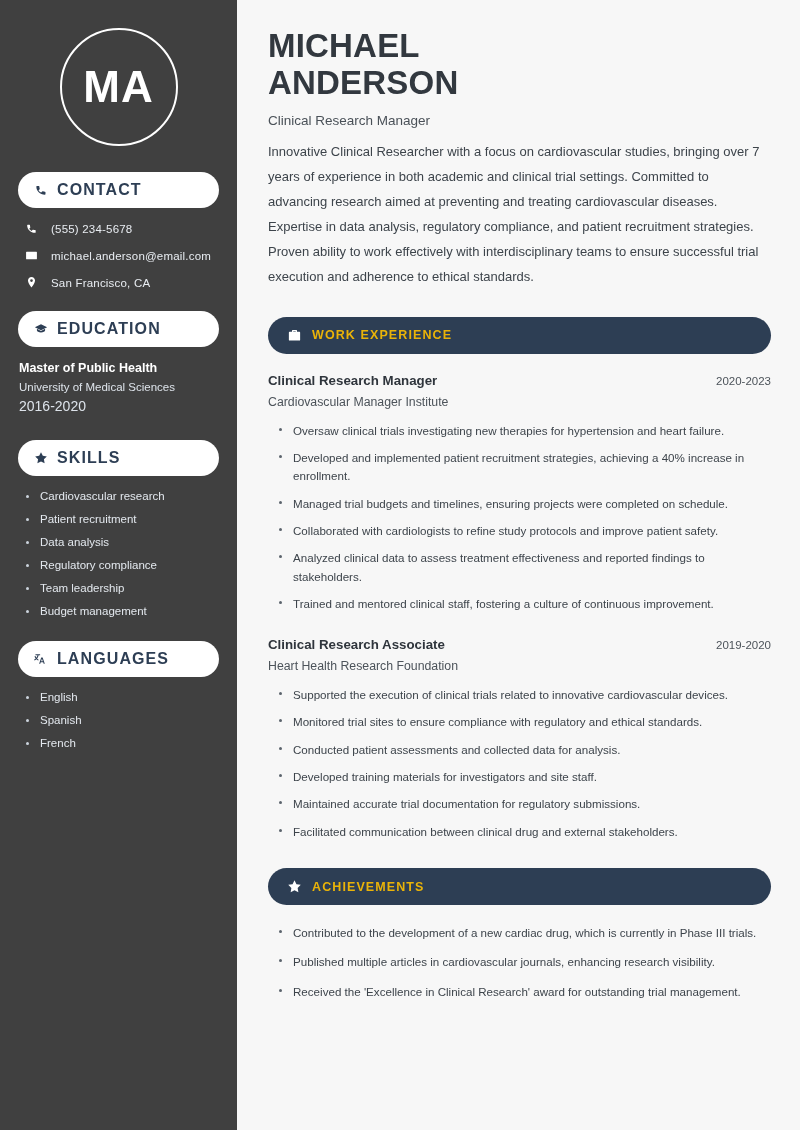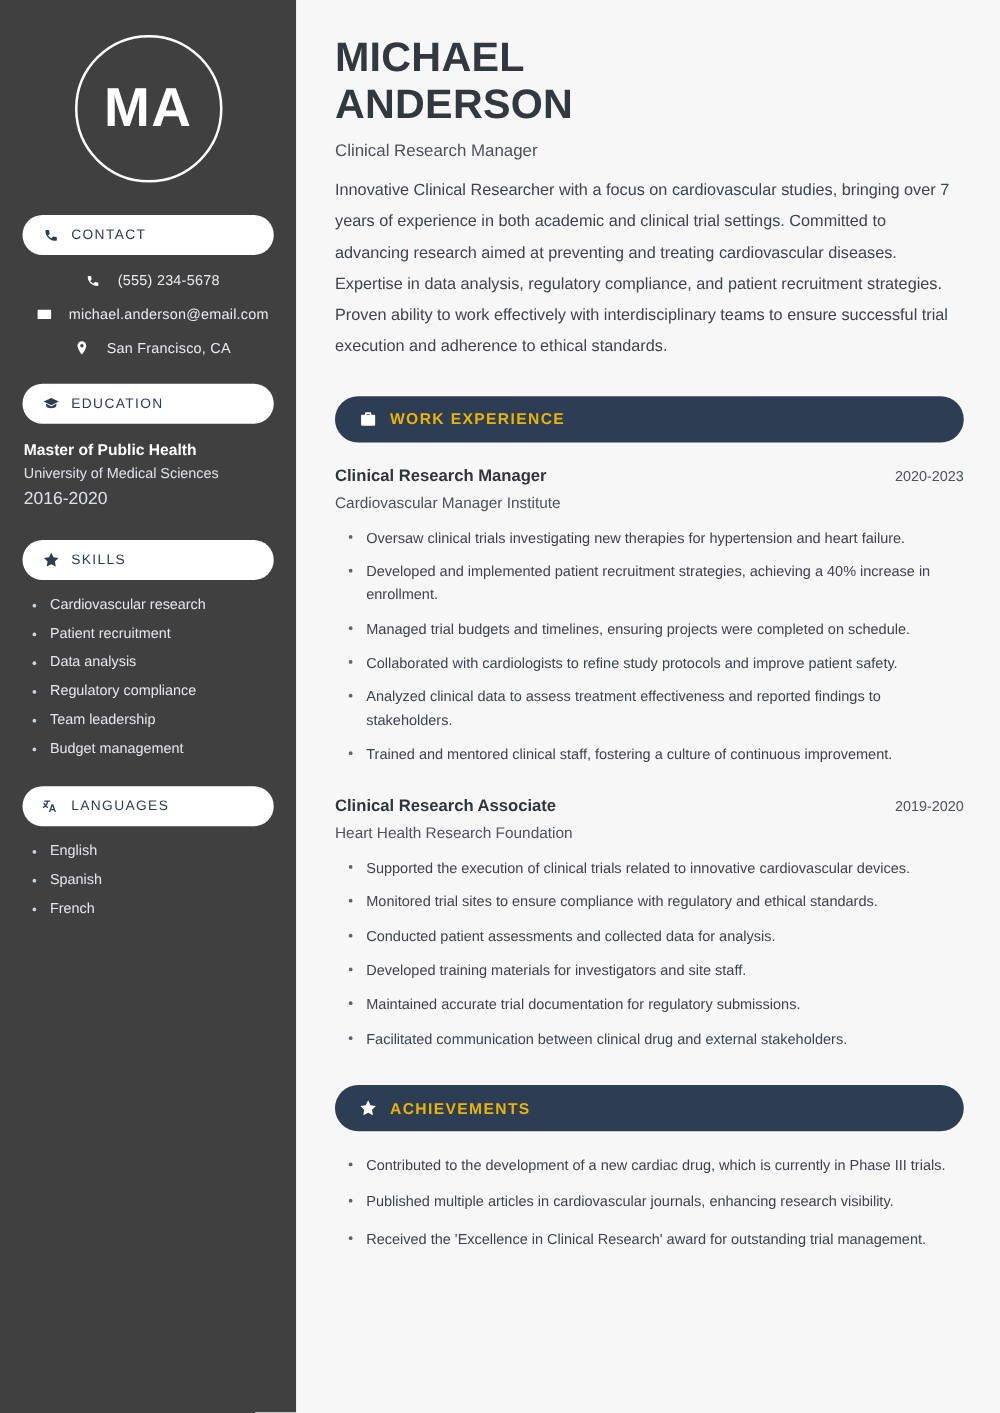--- a/index.html
+++ b/index.html
@@ -29,27 +29,27 @@
   }
 
   .pill {
     display:flex; align-items:center; gap:9px;
     background:#ffffff; color:#2d3e54;
     border-radius:999px;
     padding:9px 16px;
     margin-bottom:14px;
   }
   .pill .pill-label {
-    font-size:11px; font-weight:normal; letter-spacing:1.1px; text-transform:uppercase;
+    font-size:16px; font-weight:bold; letter-spacing:1.1px; text-transform:uppercase;
   }
   .pill .ico { display:inline-flex; width:14px; height:14px; align-items:center; justify-content:center; }
   .pill .ico svg { width:14px; height:14px; fill:#2d3e54; }
 
   .contact-list { margin:0 0 22px 0; padding:0 0 0 6px; list-style:none; }
-  .contact-row { display:flex; align-items:center; gap:12px; margin-bottom:14px;justify-content:center; }
+  .contact-row { display:flex; align-items:center; gap:12px; margin-bottom:14px; }
   .contact-row .c-ico { width:15px; display:flex; justify-content:center; flex:0 0 15px; }
   .contact-row .c-ico svg { width:13px; height:13px; fill:#ffffff; }
   .contact-row .c-txt { font-size:11.5px; color:#e8ecf1; letter-spacing:0.2px; }
 
   .edu-block { padding-left:1px; margin-bottom:26px; }
   .edu-degree { font-size:12.5px; font-weight:bold; color:#ffffff; margin-bottom:6px; }
   .edu-school { font-size:11.5px; color:#dde3ea; margin-bottom:5px; }
   .edu-years  { font-size:14px; color:#dde3ea; }
 
   ul.side-list { list-style:none; margin:0 0 24px 0; padding:0 0 0 8px; }

